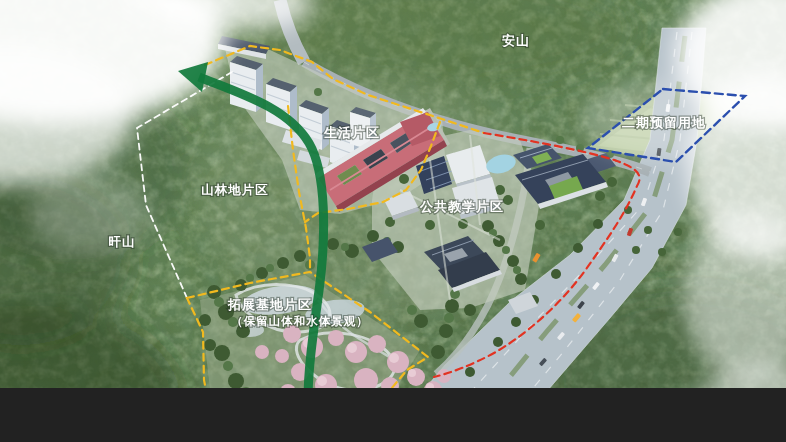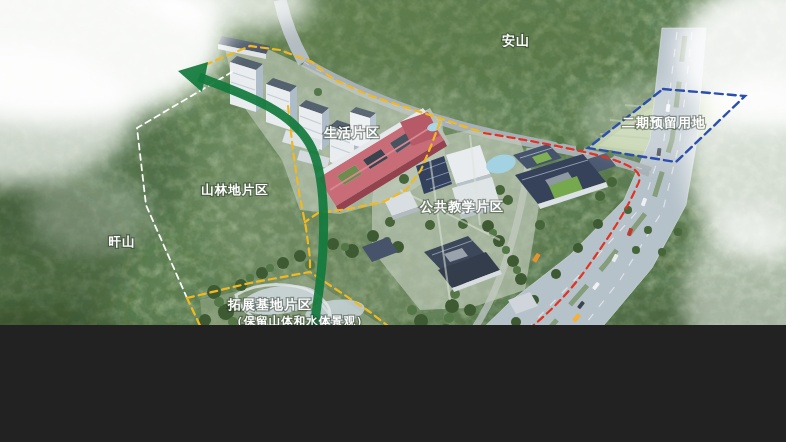--- a/index.html
+++ b/index.html
@@ -1,18 +1,18 @@
 <!DOCTYPE html>
 <html><head>
 <meta charset="utf-8">
 <style>
   html,body{margin:0;padding:0;background:#222;}
   .stage{
     position:relative;
-    width:786px;height:325px;
+    width:786px;height:388px;
     overflow:hidden;
     font-family:"Liberation Sans",sans-serif;
   }
   .stage svg{display:block;width:786px;height:442px;}
   .zone-label{
     font-family:"Liberation Sans",sans-serif;
     font-weight:bold;
     fill:#ffffff;
     paint-order:stroke;
     stroke:rgba(35,48,35,0.45);

